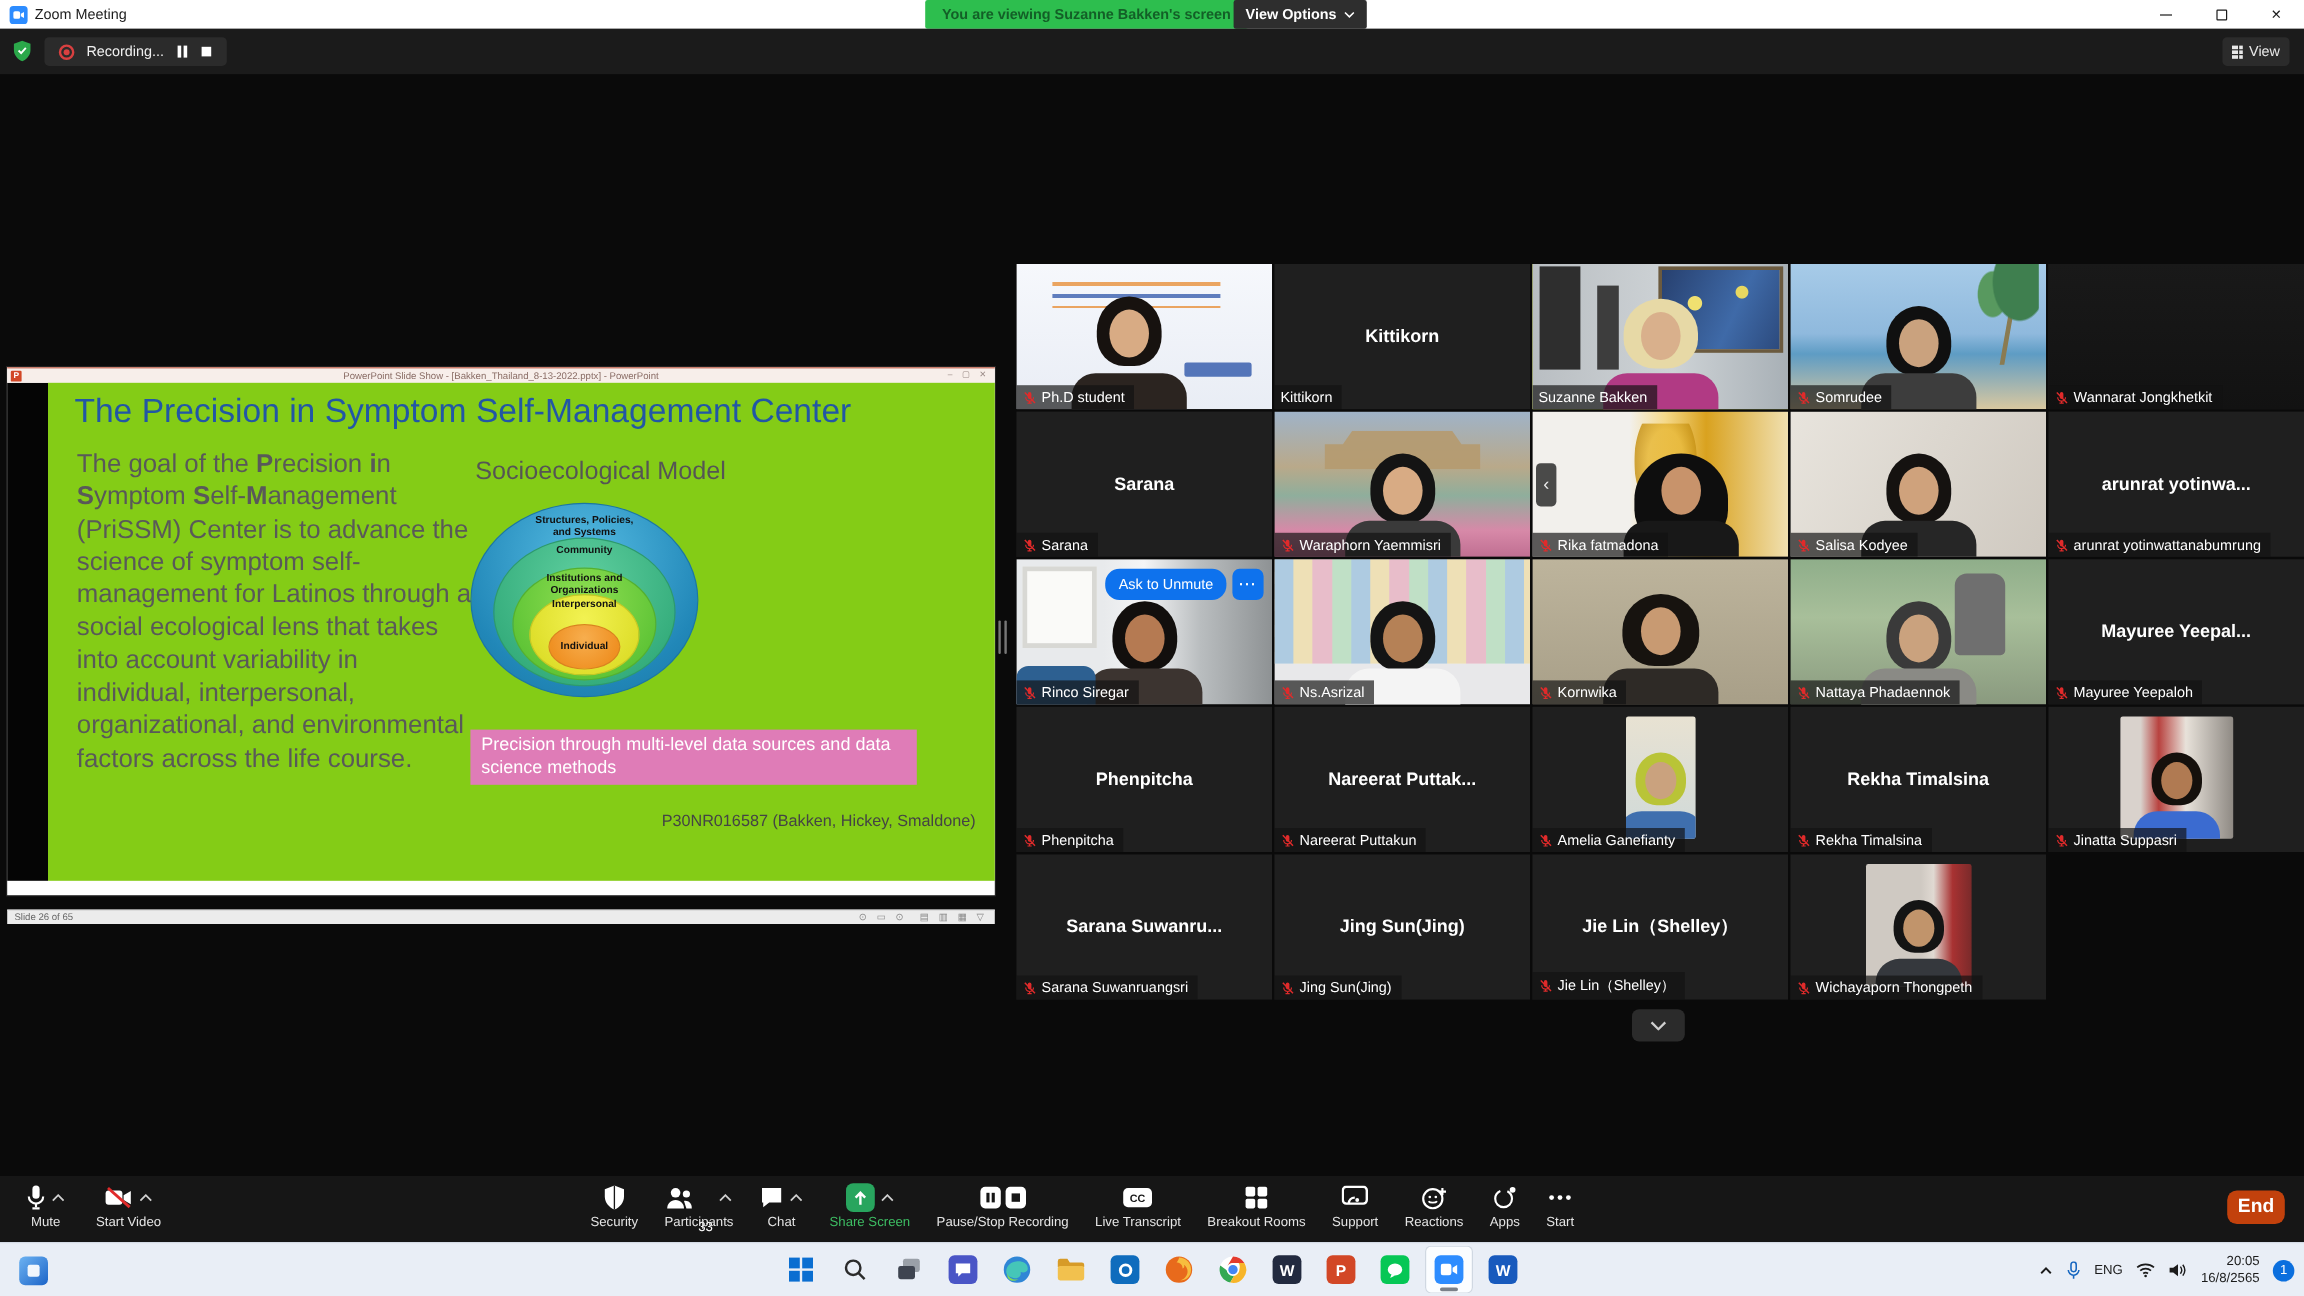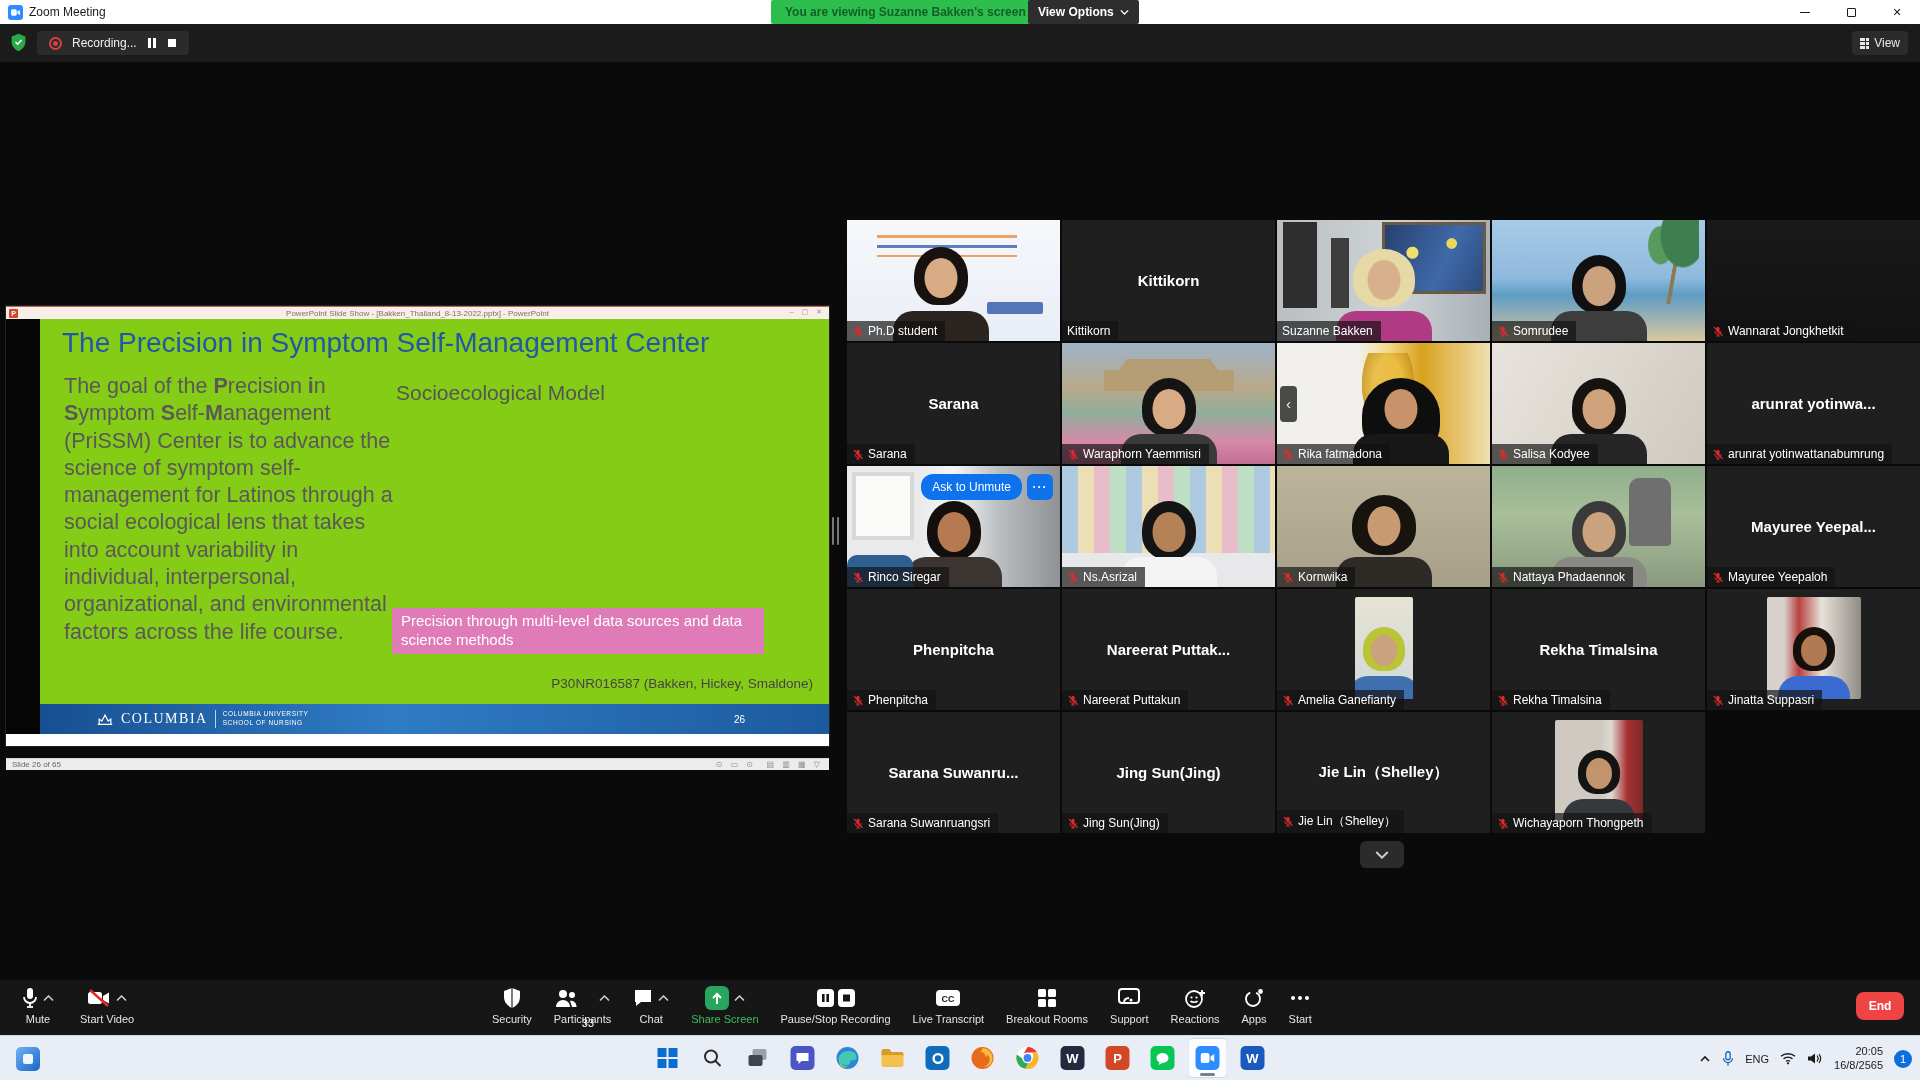--- a/index.html
+++ b/index.html
@@ -136,21 +136,21 @@
   .zoombar { position:absolute; top:980px; left:0; width:1920px; height:55px; background:#161616; }
   .tb-left { position:absolute; left:22px; top:5px; display:flex; gap:26px; }
   .tb-center { position:absolute; left:492px; top:5px; display:flex; gap:22px; }
   .tb-item { display:flex; flex-direction:column; align-items:center; gap:2px; }
   .tb-row { display:flex; align-items:flex-start; gap:5px; height:26px; align-items:center; }
   .tb-label { font-size:11px; color:#e4e4e4; white-space:nowrap; }
   .tb-item.accent .tb-label { color:#3dbd63; }
   .tb-badge { color:#fff; font-size:11px; margin-left:-2px; align-self:flex-start;margin-top:32px; }
   .tb-chev { display:flex; align-items:center; }
   .share-ic { width:24px; height:24px; border-radius:6px; background:#28a55e; display:flex; align-items:center; justify-content:center; }
-  .end-btn { position:absolute; right:16px; top:12px; width:48px; height:28px; background:#ef4444; border-radius:8px; color:#fff; font-size:12px; font-weight:bold; display:flex; align-items:center; justify-content:center;margin-left:12px; }
+  .end-btn { position:absolute; right:16px; top:12px; width:48px; height:28px; background:#c2410c; border-radius:8px; color:#fff; font-size:16px; font-weight:bold; display:flex; align-items:center; justify-content:center;margin-left:12px; }
 
   
   .taskbar { position:absolute; top:1035px; left:0; width:1920px; height:45px; background:#e9eef6; border-top:1px solid #d4dbe6; }
   .corner-app { position:absolute; left:10px; top:5px; width:36px; height:36px; display:flex; align-items:center; justify-content:center; border-radius:5px; }
   .tb-apps { position:absolute; left:50%; transform:translateX(-50%); top:2px; display:flex; gap:5px; }
   .tb-app { width:40px; height:40px; border-radius:5px; display:flex; align-items:center; justify-content:center; position:relative; }
   .tb-app.active { background:#fbfdff; box-shadow:inset 0 0 0 1px #d0d8e2; }
   .tb-app.active::after { content:""; position:absolute; bottom:2px; left:50%; transform:translateX(-50%); width:15px; height:3px; border-radius:2px; background:#7a8materials08; background:#7a8089; }
   .ic { display:flex; align-items:center; justify-content:center; }
   .box { width:24px; height:24px; border-radius:5px; color:#fff; font-size:13px; font-weight:bold; }
@@ -232,35 +232,39 @@
         <span class="ppt-ic">P</span>
         <span class="ppt-title-text">PowerPoint Slide Show - [Bakken_Thailand_8-13-2022.pptx] - PowerPoint</span>
         <span class="ppt-winctl">– ▢ ✕</span>
       </div>
       <div class="ppt-mid">
         <div class="ppt-black"></div>
         <div class="slide">
           <div class="slide-title">The Precision in Symptom Self-Management Center</div>
           <p class="slide-body" id="slide-body"><span>The goal of the </span><span style="font-weight: bold;">P</span><span>recision </span><span style="font-weight: bold;">i</span><span>n </span><span style="font-weight: bold;">S</span><span>ymptom </span><span style="font-weight: bold;">S</span><span>elf-</span><span style="font-weight: bold;">M</span><span>anagement (PriSSM) Center is to advance the science of symptom self-management for Latinos through a social ecological lens that takes into account variability in individual, interpersonal, organizational, and environmental factors across the life course.</span></p>
           <div class="model-title">Socioecological Model</div>
+          <div class="model-rings" id="model-rings">
+              <div class="ring ring1">
+                <span class="ring-label">Structures, Policies, and Systems</span>
+              </div>
+              <div class="ring ring2">
+                <span class="ring-label">Community</span>
+              </div>
+              <div class="ring ring3">
+                <span class="ring-label">Institutions and Organizations</span>
+              </div>
+              <div class="ring ring4">
+                <span class="ring-label">Interpersonal</span>
+              </div>
+              <div class="ring ring5">
+                <span class="ring-label">Individual</span>
+              </div>
+            </div>
           <div class="pink-banner">Precision through multi-level data sources and data science methods</div>
           <div class="grant">P30NR016587 (Bakken, Hickey, Smaldone)</div>
-          <div class="slide-footer">
-            <div class="col-brand">
-              <svg width="18" height="13" viewBox="0 0 20 14">
-                  <path d="M2 12.5h16M3.5 12.5V6.5l3 2.2L10 2l3.5 6.7 3-2.2v6" stroke="#fff" stroke-width="1.3" fill="none"></path>
-                </svg>
-              <span class="col-name">COLUMBIA</span>
-              <span class="col-div"></span>
-              <span class="col-sub">
-                <span>COLUMBIA UNIVERSITY</span><br><span>SCHOOL OF NURSING</span>
-              </span>
-            </div>
-            <span class="slide-num">26</span>
-          </div>
         </div>
       </div>
       <div class="ppt-statusbar">
         <span class="ppt-status-left">Slide 26 of 65</span>
         <span class="ppt-status-icons">⊙ ▭ ⊙&nbsp;&nbsp;▤ ▥ ▦ ▽</span>
       </div>
     </div>
 
     <div class="split-handle">
         <i></i>

